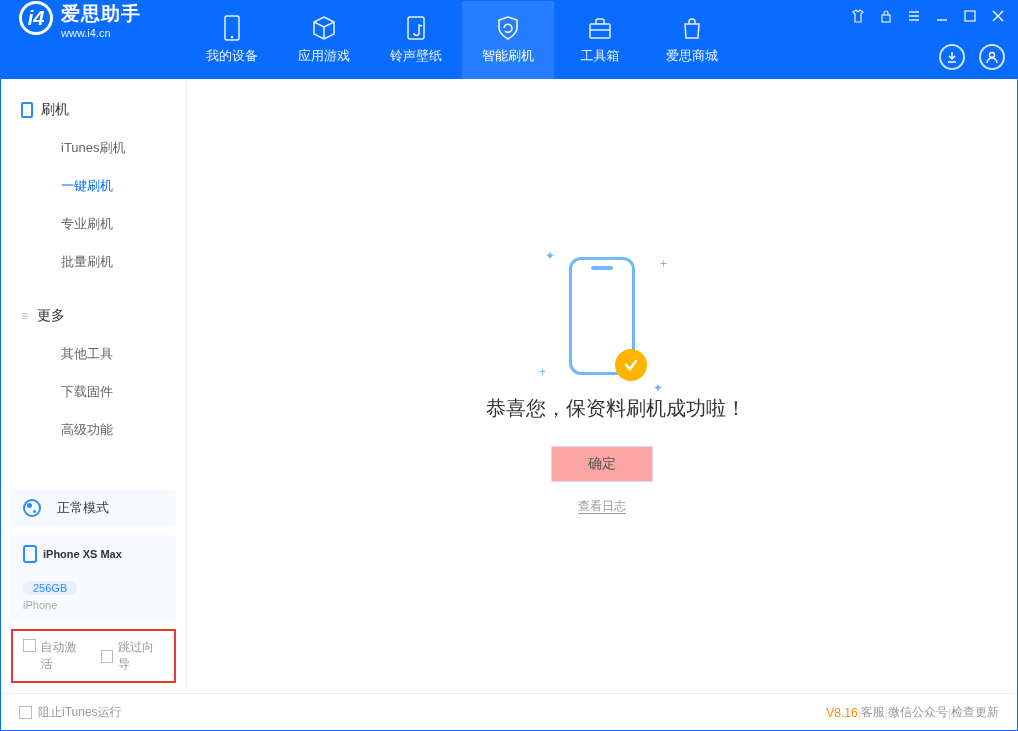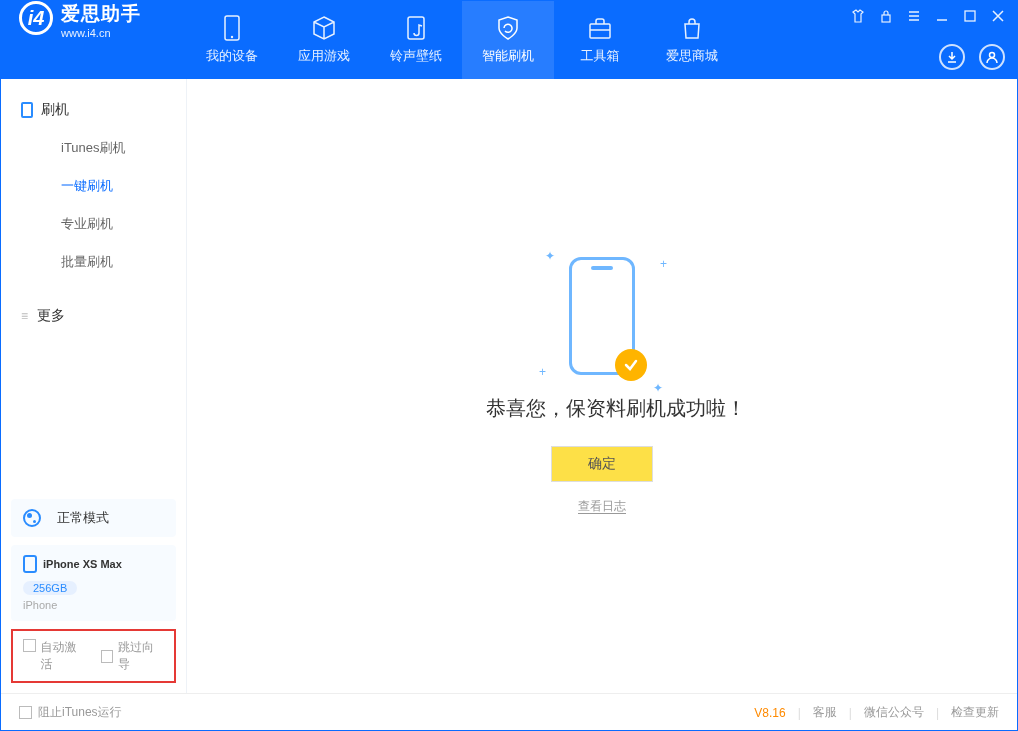--- a/index.html
+++ b/index.html
@@ -22,38 +22,38 @@
 .sidebar { width:185px; background:#fff; display:flex; flex-direction:column; position:relative; }
 .side-section { padding:16px 0 0 0; }
 .side-section-title { display:flex; align-items:center; padding:6px 20px; color:#333; font-size:14px; gap:8px; font-weight:500; }
 .side-items { padding:4px 0 4px 8px; }
 .side-item { padding:10px 0 10px 52px; color:#666; font-size:13px; cursor:pointer; }
 .side-item.active { color:#0a6cff; }
 .side-bottom { margin-top:auto; padding:0 10px 10px 10px; }
 .mode-card, .device-card { background:#f7fbff; border-radius:4px; padding:10px 12px; margin-bottom:8px; display:flex; align-items:flex-end; gap:16px; font-size:13px; color:#333; }
 .device-card { flex-direction:column; align-items:flex-start; gap:4px; }
 .device-card .dn { font-weight:600; font-size:11px; color:#333; display:flex; align-items:center; gap:6px;}
-.storage-badge { background:#e6f0ff; color:#2a8cff; border-radius:10px; padding:1px 10px; font-size:11px; margin-top:4px;}
+.storage-badge { background:#e6f0ff; color:#2a8cff; border-radius:10px; padding:1px 10px; font-size:11px; margin-top:14px;}
 .device-card .sub { color:#aaa; font-size:11px; }
 .red-box { border:2px solid #e53935; padding:8px 10px; display:flex; gap:14px; align-items:center; font-size:12px; color:#999; }
 .chk { width:13px; height:13px; border:1px solid #bbb; display:inline-block; }
 .main { flex:1; display:flex; flex-direction:column; align-items:center; justify-content:center; position:relative; border-left:1px solid #eef2f7;}
 .phone-ill { position:relative; margin-bottom:20px; }
 .phone { width:66px; height:118px; border:3px solid #6fb7ff; border-radius:12px; position:relative; background:#fff; }
 .phone:before { content:""; position:absolute; top:6px; left:50%; transform:translateX(-50%); width:22px; height:4px; background:#6fb7ff; border-radius:2px; }
 .check-badge { position:absolute; right:-12px; bottom:-6px; width:32px; height:32px; background:#ffb400; border-radius:50%; display:flex; align-items:center; justify-content:center; }
 .sparkle { position:absolute; color:#6fb7ff; font-size:12px; }
 .sparkle.s1 { top:-8px; left:-24px; }
 .sparkle.s2 { top:0; right:-32px; }
 .sparkle.s3 { bottom:-4px; left:-30px; }
 .sparkle.s4 { bottom:-20px; right:-28px; }
 .success-text { font-size:20px; color:#333; margin-bottom:24px;margin-left:28px; }
-.ok-btn { border:1px solid #ddd; padding:8px 36px; font-size:14px; color:#555; background:#fde047; cursor:pointer; margin-bottom:16px; }
+.ok-btn { border:1px solid #ddd; padding:8px 36px; font-size:14px; color:#555; background:#fca5a5; cursor:pointer; margin-bottom:16px; }
 .log-link { color:#999; font-size:12px; cursor:pointer; text-decoration:underline; text-underline-offset:3px;}
-.footer { height:38px; border-top:1px solid #eee; display:flex; align-items:center; padding:0 18px; font-size:12px; color:#999; gap:12px; }
+.footer { height:38px; border-top:1px solid #eee; display:flex; align-items:center; padding:0 18px; font-size:12px; color:#999; gap:0; }
 .footer .spacer { flex:1; }
 .footer .sep { color:#ddd; }
 .footer .version { color:#ff8a00; }
 .footer .lnk { cursor:pointer; }
 .mode-icon{ width:18px;height:18px;border:2px solid #2a8cff;border-radius:50%;position:relative;}
 .mode-icon:before,.mode-icon:after{content:"";position:absolute;background:#2a8cff;border-radius:50%;}
 .mode-icon:before{width:5px;height:5px;top:2px;left:2px;}
 .mode-icon:after{width:3px;height:3px;bottom:2px;right:3px;}
 .dev-icon{width:14px;height:18px;border:2px solid #2a8cff;border-radius:3px;}
 .flash-title-icon{width:12px;height:16px;border:2px solid #2a8cff;border-radius:2px;display:inline-block;}
@@ -162,20 +162,25 @@
         <div class="side-item active">一键刷机</div>
         <div class="side-item">专业刷机</div>
         <div class="side-item">批量刷机</div>
       </div>
     </div>
     <div class="side-section">
       <div class="side-section-title">
         <span class="more-icon">≡</span>
         <span>更多</span>
       </div>
+      <div class="side-items">
+        <div class="side-item">其他工具</div>
+        <div class="side-item">下载固件</div>
+        <div class="side-item">高级功能</div>
+      </div>
     </div>
     <div class="side-bottom">
       <div class="mode-card">
         <span class="mode-icon"></span>
         <span>正常模式</span>
       </div>
       <div class="device-card">
         <div class="dn">
           <span class="dev-icon"></span>
           <span>iPhone XS Max</span>

